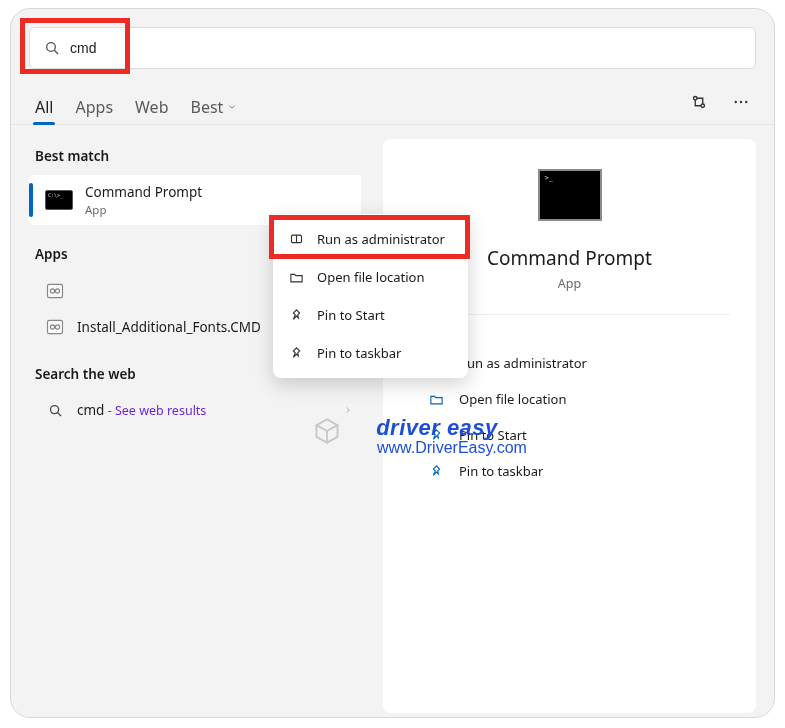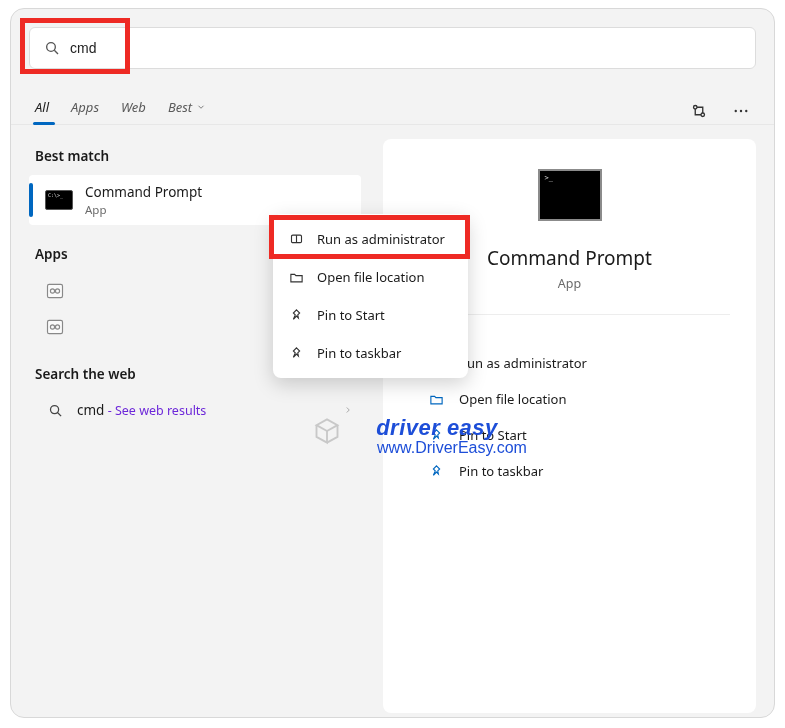--- a/index.html
+++ b/index.html
@@ -9,21 +9,21 @@
       width: 785px;
       height: 728px;
       position: relative;
       overflow: hidden;
     }
     .window {
       position: absolute;
       top: 8px; left: 10px; right: 10px; bottom: 10px;
       background: #f3f3f3;
       border: 1px solid #d8d8d8;
-      border-radius: 14px;
+      border-radius: 20px;
       overflow: hidden;
     }
     
     .search-bar {
       position: relative;
       margin: 18px 18px 0 18px;
       height: 42px;
       background: #fff;
       border: 1px solid #dcdcdc;
       border-radius: 6px;
@@ -45,29 +45,28 @@
     }
     .highlight-red-search {
       position: absolute;
       top: -10px; left: -10px;
       width: 110px; height: 56px;
       border: 5px solid #ee2a24;
     }
     
     .tabs-row {
       display: flex;
-      align-items: flex-end;
+      align-items: flex-start;
       padding: 0 24px;
       margin-top: 20px;
       height: 36px;
       border-bottom: 1px solid #e7e7e7;
-      font-size: 13px;
+      font-size: 16px;
       color: #5a5a5a;
       position: relative;
-      font-style: italic;
     }
     .tab {
       margin-right: 22px;
       display: flex;
       align-items: center;
       height: 100%;
       cursor: pointer;
     }
     .tab.active {
       color: #222;
@@ -352,20 +351,21 @@
               <polyline points="9 6 15 12 9 18"></polyline>
             </svg></span>
       </div>
 
       <div class="result-item">
         <svg class="file-icon" viewBox="0 0 24 24" fill="none" stroke="#888" stroke-width="1.4">
             <rect x="3" y="4" width="18" height="16" rx="2" fill="#fafafa"></rect>
             <circle cx="9" cy="12" r="2.5"></circle>
             <circle cx="15" cy="12" r="2.5"></circle>
           </svg>
+        <span>Install_Additional_Fonts.CMD</span>
         <span class="chevron-right"><svg width="10" height="10" viewBox="0 0 24 24" fill="none" stroke="#999" stroke-width="2">
               <polyline points="9 6 15 12 9 18"></polyline>
             </svg></span>
       </div>
 
       <div class="section-header" style="margin-top:12px">Search the web</div>
 
       <div class="result-item">
         <span style="width:20px;margin:0 12px 0 8px;display:inline-flex;justify-content:center">
           <svg width="15" height="15" viewBox="0 0 24 24" fill="none" stroke="#444" stroke-width="2">

